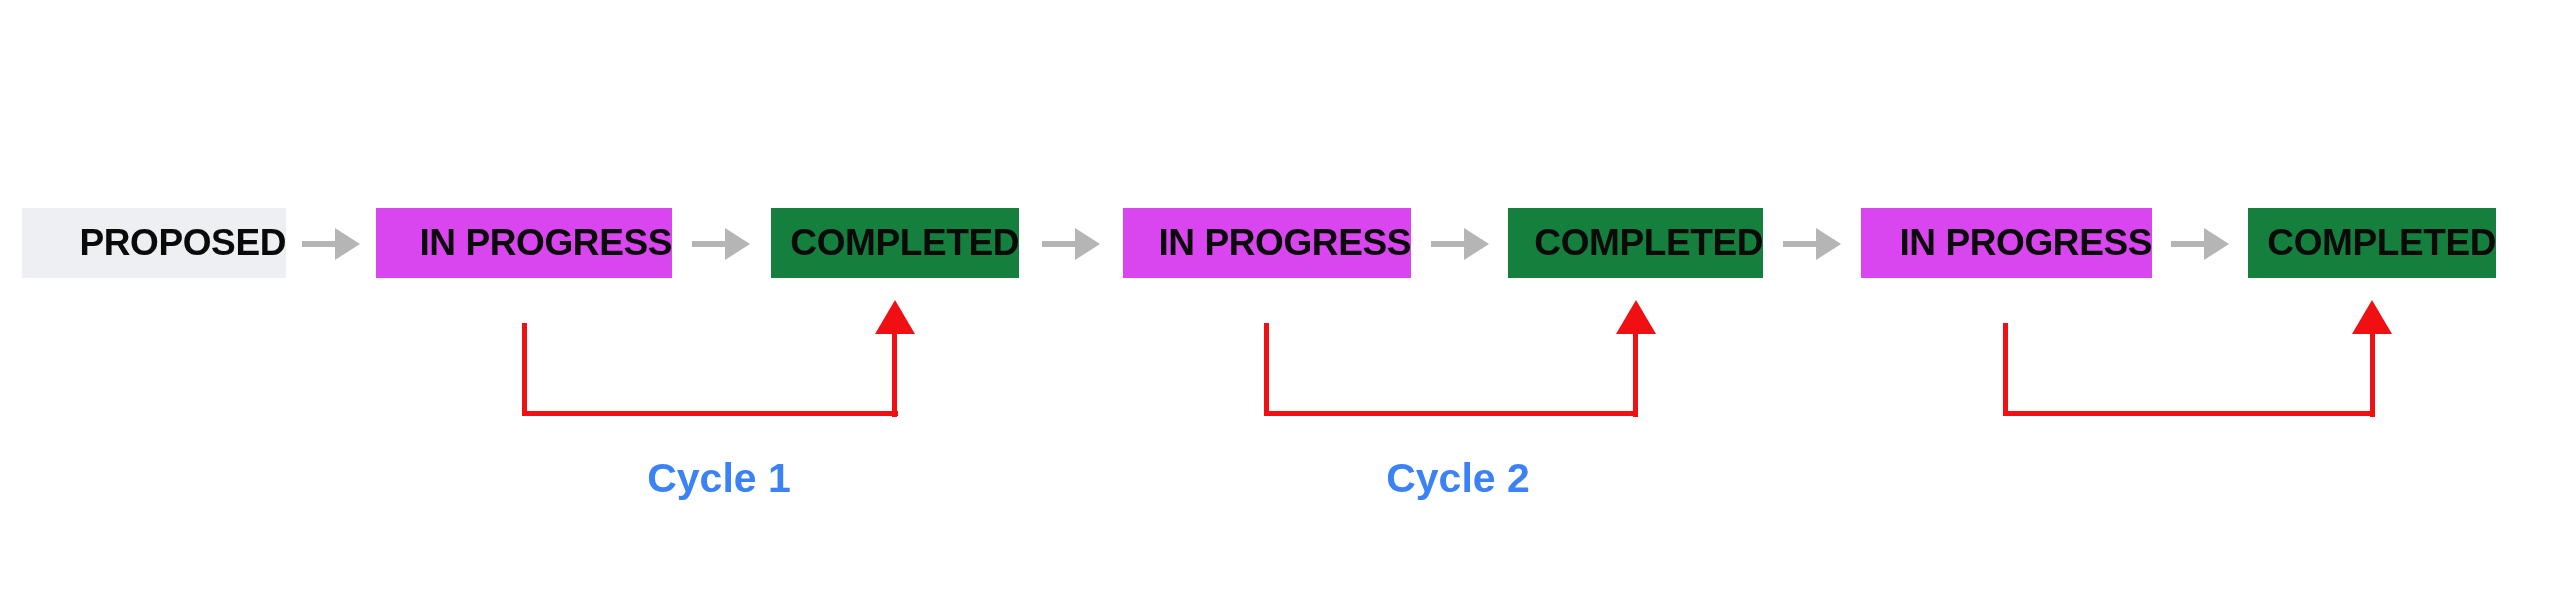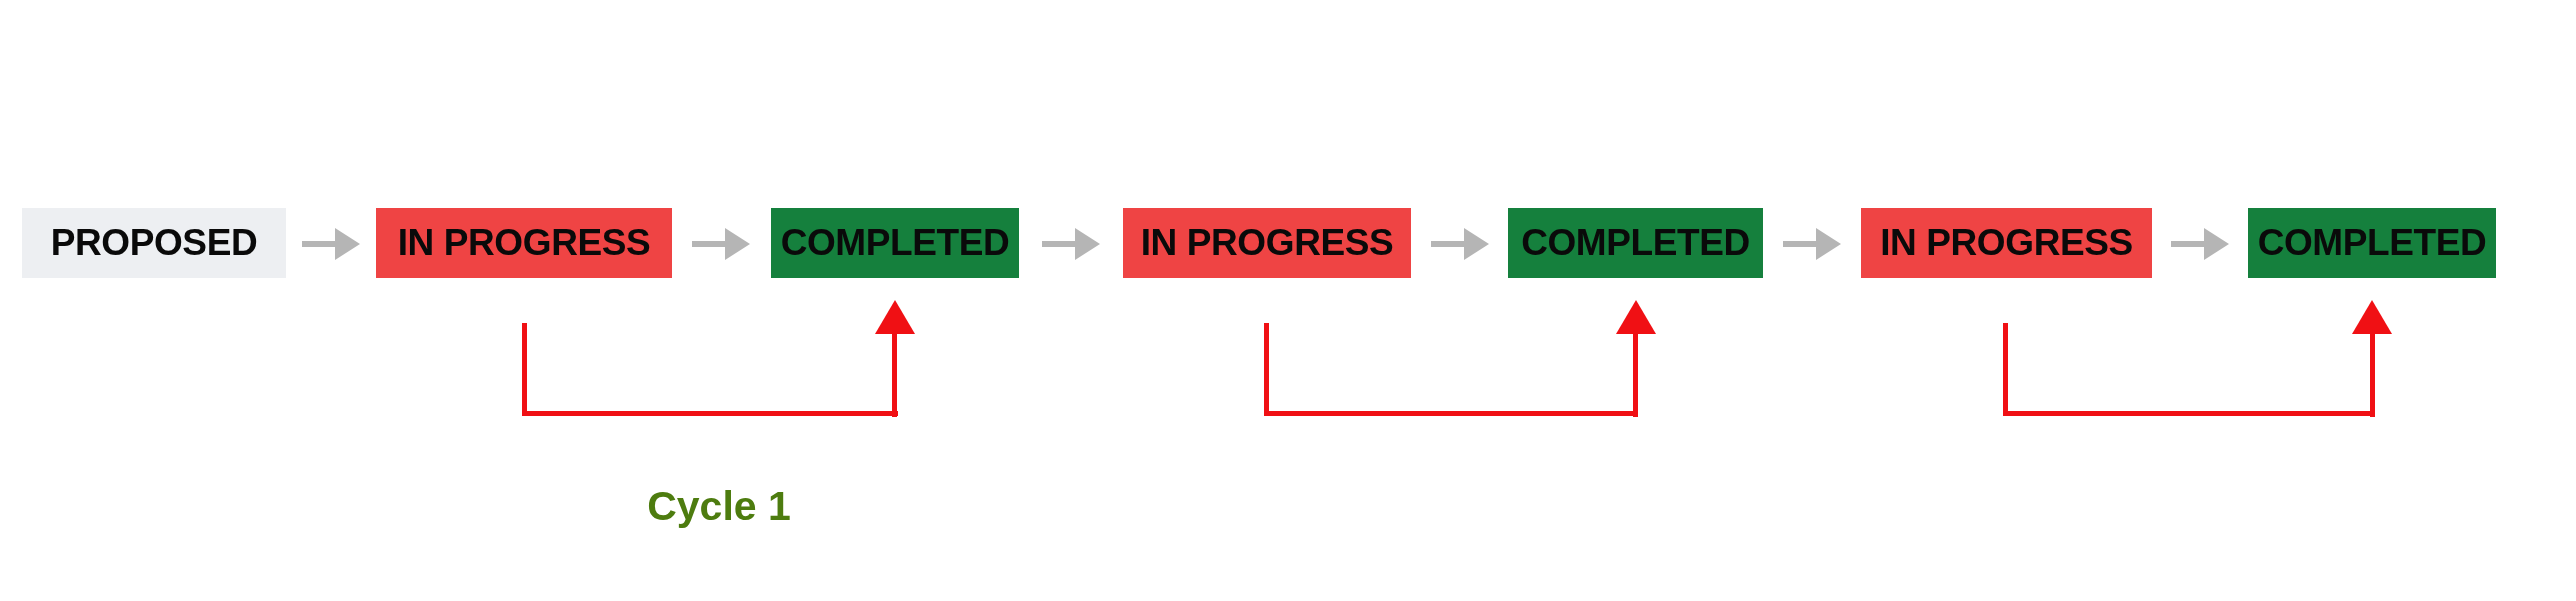--- a/index.html
+++ b/index.html
@@ -15,29 +15,29 @@
     overflow: hidden;
     font-family: "Liberation Sans", "DejaVu Sans", sans-serif;
   }
 
   
   .state-box {
     position: absolute;
     top: 208px;
     height: 70px;
     line-height: 70px;
-    text-align: center;
+    text-align: right;
     font-size: 37px;
     font-weight: 700;
     letter-spacing: -0.4px;
     color: #0a0a0a;
     white-space: nowrap;
   }
   .state-box.proposed    { background: #edeff2; }
-  .state-box.in-progress { background: #ef4444; }
+  .state-box.in-progress { background: #d946ef; }
   .state-box.completed   { background: #15803d; }
 
   
   .flow-arrow {
     position: absolute;
     top: 228px;
     width: 58px;
     height: 32px;
   }
   .flow-arrow .shaft {
@@ -73,23 +73,22 @@
     border-right: 20px solid transparent;
     border-bottom: 34px solid #f01014;
   }
   .cycle-label {
     position: absolute;
     top: 455px;
     width: 264px;
     text-align: center;
     font-size: 41px;
     font-weight: 700;
-    color: #4d7c0f;
+    color: #3b82f6;
     white-space: nowrap;
-    margin-top: 28px;
   }
 </style>
 </head>
 <body>
 
 <div class="canvas">
 
   <div class="state-box proposed" style="left:22px;   width:264px;">PROPOSED</div>
   <div class="state-box in-progress" style="left:376px;  width:296px;">IN PROGRESS</div>
   <div class="state-box completed" style="left:771px;  width:248px;">COMPLETED</div>
@@ -126,20 +125,21 @@
   <div class="cyc-line" style="left:522px;  top:323px; width:5.3px;  height:93px;"></div>
   <div class="cyc-line" style="left:522px;  top:411px; width:376px; height:5.3px;"></div>
   <div class="cyc-line" style="left:892px; top:333px; width:5.3px;  height:84px;"></div>
   <div class="cyc-head" style="left:875px;"></div>
   <div class="cycle-label" style="left:587px;">Cycle 1</div>
 
   <div class="cyc-line" style="left:1264px; top:323px; width:5.3px;  height:93px;"></div>
   <div class="cyc-line" style="left:1264px; top:411px; width:374px; height:5.3px;"></div>
   <div class="cyc-line" style="left:1633px; top:333px; width:5.3px;  height:84px;"></div>
   <div class="cyc-head" style="left:1616px;"></div>
+  <div class="cycle-label" style="left:1326px;">Cycle 2</div>
 
   <div class="cyc-line" style="left:2003px; top:323px; width:5.3px;  height:93px;"></div>
   <div class="cyc-line" style="left:2003px; top:411px; width:372px; height:5.3px;"></div>
   <div class="cyc-line" style="left:2370px; top:333px; width:5.3px;  height:84px;"></div>
   <div class="cyc-head" style="left:2352px;"></div>
 
 </div>
 
 
 </body></html>

